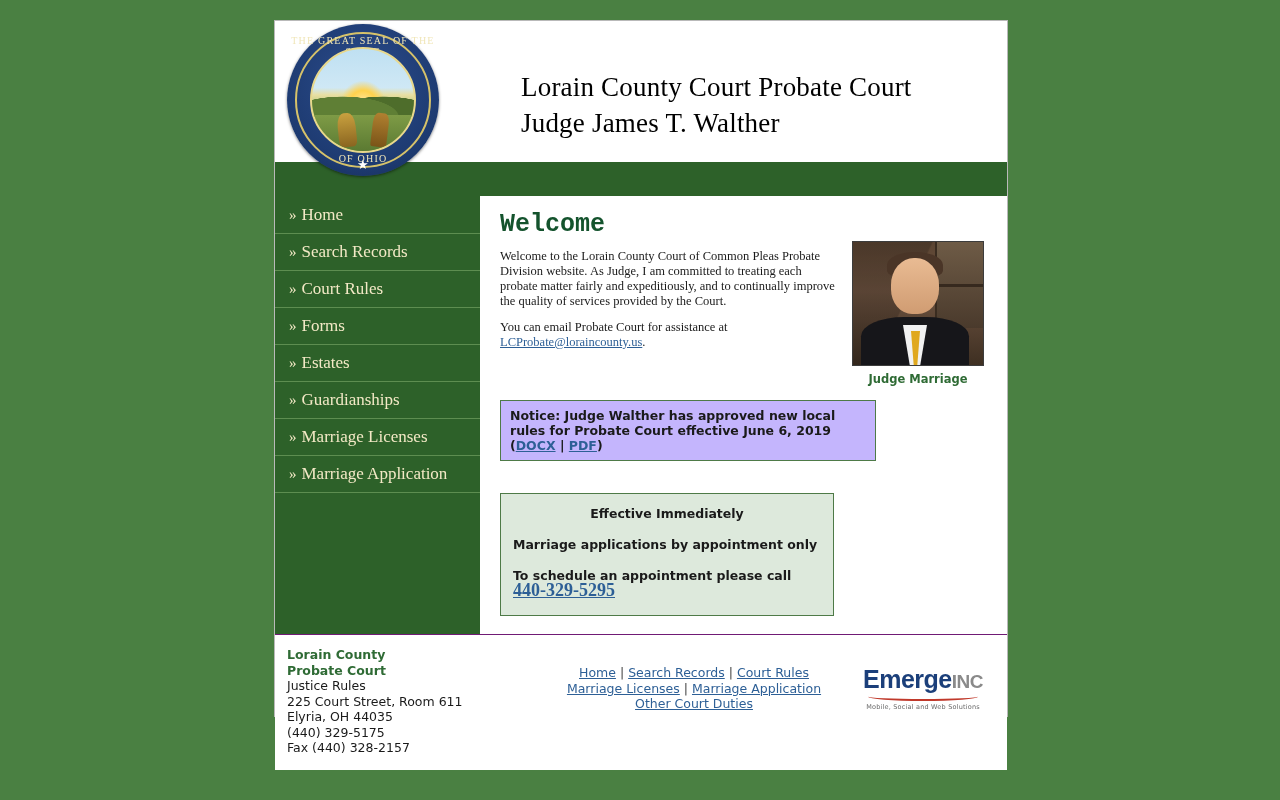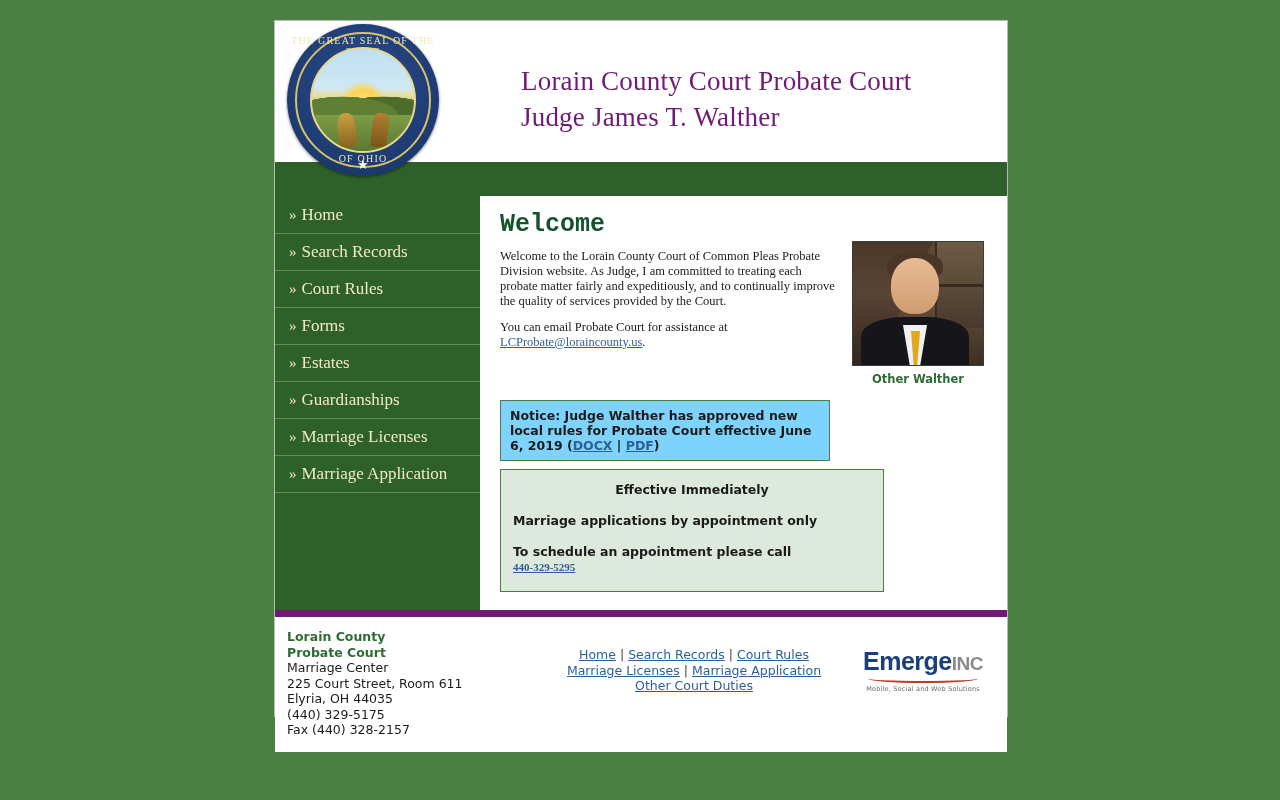--- a/index.html
+++ b/index.html
@@ -114,23 +114,23 @@
     color: #f0e6b8;
     font-family: "Liberation Serif", serif;
     font-size: 10px;
     letter-spacing: 1.2px;
   }
   .seal-text-top { top: 11px; }
   .seal-text-bottom { bottom: 12px; }
   .court-title {
     position: absolute;
     left: 246px;
-    top: 42px;
+    top: 48px;
     font-family: "Liberation Serif", serif;
-    color: #701a75;
+    color: #000000;
     font-size: 27px;
     line-height: 36px;
     letter-spacing: .2px;
   }
   .court-title div { white-space: nowrap; }
   .header-bar {
     height: 34px;
     background: #2d6129;
     border-top: 1px solid #ffffff;
   }
@@ -256,37 +256,37 @@
     clip-path: polygon(0 0, 100% 0, 70% 100%, 30% 100%);
   }
   .judge-caption {
     margin-top: 6px;
     font-size: 11.5px;
     font-weight: bold;
     color: #2f6b35;
   }
   .notice-box {
     margin-top: 14px;
-    width: 330px;
-    background: #7dd3fc;
+    width: 376px;
+    background: #c4b5fd;
     border: 1px solid #4e7a47;
     padding: 7px 9px;
     font-size: 12.5px;
     line-height: 15px;
     font-weight: bold;
     color: #1a1a1a;
     box-sizing: border-box;
   }
   .notice-box a {
     color: #2d5f96;
     text-decoration: underline;
   }
   .effective-box {
-    margin-top: 8px;
-    width: 384px;
+    margin-top: 32px;
+    width: 334px;
     background: #dde9dc;
     border: 1px solid #4e7a47;
     padding: 12px 12px 16px 12px;
     box-sizing: border-box;
     font-size: 12.5px;
     color: #1a1a1a;
   }
   .effective-title {
     text-align: center;
     font-weight: bold;
@@ -296,25 +296,25 @@
     margin: 0 0 16px 0;
     font-weight: bold;
     line-height: 15px;
   }
   .effective-box p:last-child { margin-bottom: 0; }
   .phone-link {
     color: #2d5f96;
     text-decoration: underline;
     font-weight: bold;
     font-family: "Liberation Serif", serif;
-    font-size: 11px;
+    font-size: 18px;
   }
   
   .footer {
-    border-top: 7px solid #701a75;
+    border-top: 1px solid #701a75;
     display: flex;
     padding: 12px 14px 14px 12px;
     min-height: 112px;
     box-sizing: border-box;
     background: #ffffff;
   }
   .addr {
     width: 248px;
     font-size: 12.5px;
     line-height: 15.5px;
@@ -435,21 +435,21 @@
 
         <div class="judge-photo-box">
           <div class="judge-photo">
             <div class="jp-window"></div>
             <div class="jp-robe"></div>
             <div class="jp-shirt"></div>
             <div class="jp-tie"></div>
             <div class="jp-hair"></div>
             <div class="jp-face"></div>
           </div>
-          <div class="judge-caption">Other Walther</div>
+          <div class="judge-caption">Judge Marriage</div>
         </div>
       </div>
 
       <div class="notice-box">
         <span>Notice: Judge Walther has approved new local rules for Probate Court effective June 6, 2019</span>
         <span>(</span><a>DOCX</a><span> | </span><a>PDF</a><span>)</span>
       </div>
 
       <div class="effective-box">
         <div class="effective-title">Effective Immediately</div>
@@ -458,21 +458,21 @@
           <span>To schedule an appointment please call</span><br>
           <a class="phone-link">440-329-5295</a>
         </p>
       </div>
     </main>
   </div>
 
   <footer class="footer">
     <div class="addr">
       <span class="org">Lorain County Probate Court</span>
-      <div>Marriage Center</div>
+      <div>Justice Rules</div>
       <div>225 Court Street, Room 611</div>
       <div>Elyria, OH 44035</div>
       <div>(440) 329-5175</div>
       <div>Fax (440) 328-2157</div>
     </div>
 
     <div class="footer-nav">
       <div>
         <a>Home</a>
         <span class="sep">|</span>

